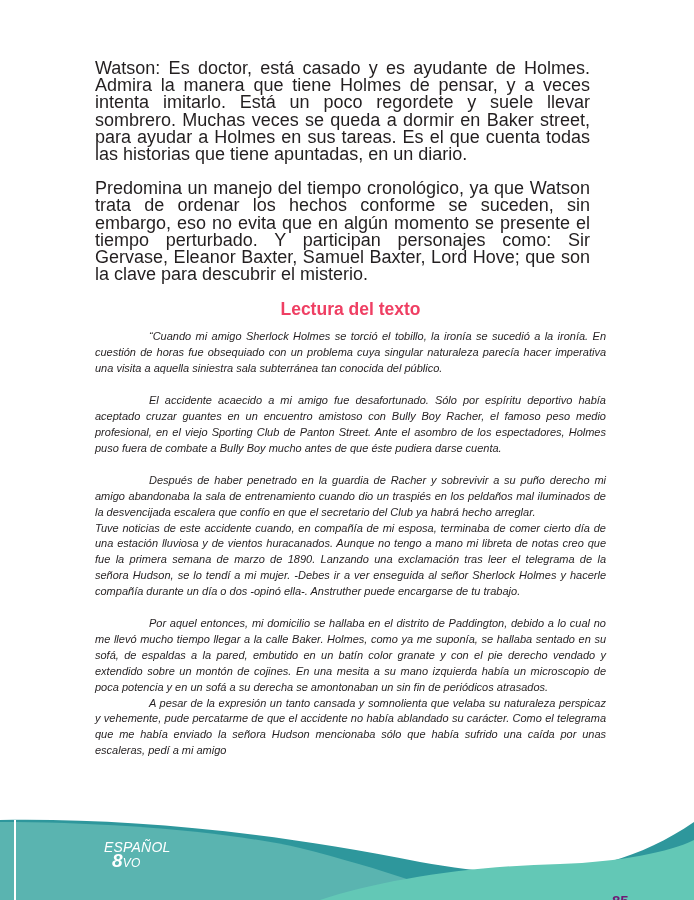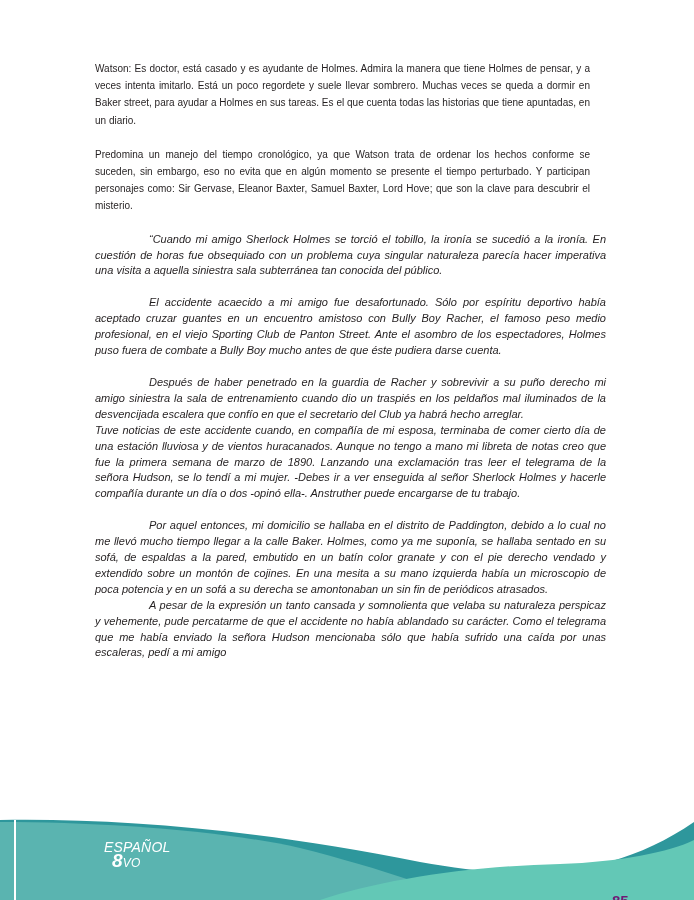--- a/index.html
+++ b/index.html
@@ -15,21 +15,21 @@
       font-family: "Liberation Sans", sans-serif;
       color: #231f20;
     }
     .content {
       position: absolute;
       left: 95px;
       top: 60px;
       width: 511px;
     }
     .para {
-      font-size: 10px;
+      font-size: 18px;
       line-height: 17.2px;
       text-align: justify;
       margin: 0 16px 17px 0;
     }
     .heading {
       color: #ef3f63;
       font-weight: bold;
       font-size: 17.5px;
       text-align: center;
       margin: -2px 0 9px 0;
@@ -82,24 +82,25 @@
       margin-top: 40px;
     }
   </style>
 </head>
 <body>
 
 <div class="content">
   <p class="para">Watson: Es doctor, está casado y es ayudante de Holmes. Admira la manera que tiene Holmes de pensar, y a veces intenta imitarlo. Está un poco regordete y suele llevar sombrero. Muchas veces se queda a dormir en Baker street, para ayudar a Holmes en sus tareas. Es el que cuenta todas las historias que tiene apuntadas, en un diario.</p>
   <p class="para">Predomina un manejo del tiempo cronológico, ya que Watson trata de ordenar los hechos conforme se suceden, sin embargo, eso no evita que en algún momento se presente el tiempo perturbado.   Y participan personajes como: Sir  Gervase,  Eleanor Baxter, Samuel Baxter, Lord Hove; que son la clave para descubrir el misterio.</p>
 
+  <h2 class="heading">Lectura del texto</h2>
 
   <p class="ital indent">“Cuando mi amigo Sherlock Holmes se torció el tobillo, la ironía se sucedió a  la ironía. En cuestión de horas fue obsequiado con un problema cuya singular naturaleza parecía hacer imperativa una visita a aquella siniestra sala subterránea tan conocida del público.</p>
   <p class="ital indent">El accidente acaecido a mi amigo fue desafortunado. Sólo por espíritu deportivo había aceptado cruzar guantes en un encuentro amistoso con Bully Boy Racher, el famoso peso medio profesional, en el viejo Sporting Club de Panton Street. Ante el asombro de los espectadores, Holmes puso fuera de combate a Bully Boy mucho antes de que éste pudiera darse cuenta.</p>
-  <p class="ital indent nogap">Después de haber penetrado en la guardia de Racher y sobrevivir a su puño derecho mi amigo siniestra la sala de entrenamiento cuando dio un traspiés en los peldaños mal iluminados de la desvencijada escalera que confío en que el secretario del Club ya habrá hecho arreglar.</p>
+  <p class="ital indent nogap">Después de haber penetrado en la guardia de Racher y sobrevivir a su puño derecho mi amigo abandonaba la sala de entrenamiento cuando dio un traspiés en los peldaños mal iluminados de la desvencijada escalera que confío en que el secretario del Club ya habrá hecho arreglar.</p>
   <p class="ital">Tuve noticias de este accidente cuando, en compañía de mi esposa, terminaba de comer cierto día de una estación lluviosa y de vientos huracanados. Aunque no tengo a mano mi libreta de notas creo que fue la primera semana de marzo de 1890. Lanzando una exclamación tras leer el telegrama de la señora Hudson, se lo tendí a mi mujer. -Debes ir a ver enseguida al señor Sherlock Holmes y hacerle compañía durante un día o dos -opinó ella-. Anstruther puede encargarse de tu trabajo.</p>
   <p class="ital indent nogap">Por aquel entonces, mi domicilio se hallaba en el distrito de Paddington, debido a lo cual no me llevó mucho tiempo llegar a la calle Baker. Holmes, como ya me suponía, se hallaba sentado en su sofá, de espaldas a la pared, embutido en un batín color granate y con el pie derecho vendado y extendido sobre un montón de cojines. En una mesita a su mano izquierda había un microscopio de poca potencia y en un sofá a su derecha se amontonaban un sin fin de periódicos atrasados.</p>
   <p class="ital indent nogap">A pesar de la expresión un tanto cansada y somnolienta que velaba su naturaleza perspicaz y vehemente, pude percatarme de que el accidente no había ablandado  su  carácter. Como el telegrama que me había enviado la señora Hudson mencionaba sólo que había sufrido una caída por unas escaleras, pedí a mi amigo</p>
 </div>
 
 <div class="footer">
   <svg width="694" height="100" viewBox="0 0 694 100">
 
     <path d="M0,20 C120,18 260,30 420,62 C520,80 610,80 694,22 L694,100 L0,100 Z" fill="#2e979c"></path>
 

